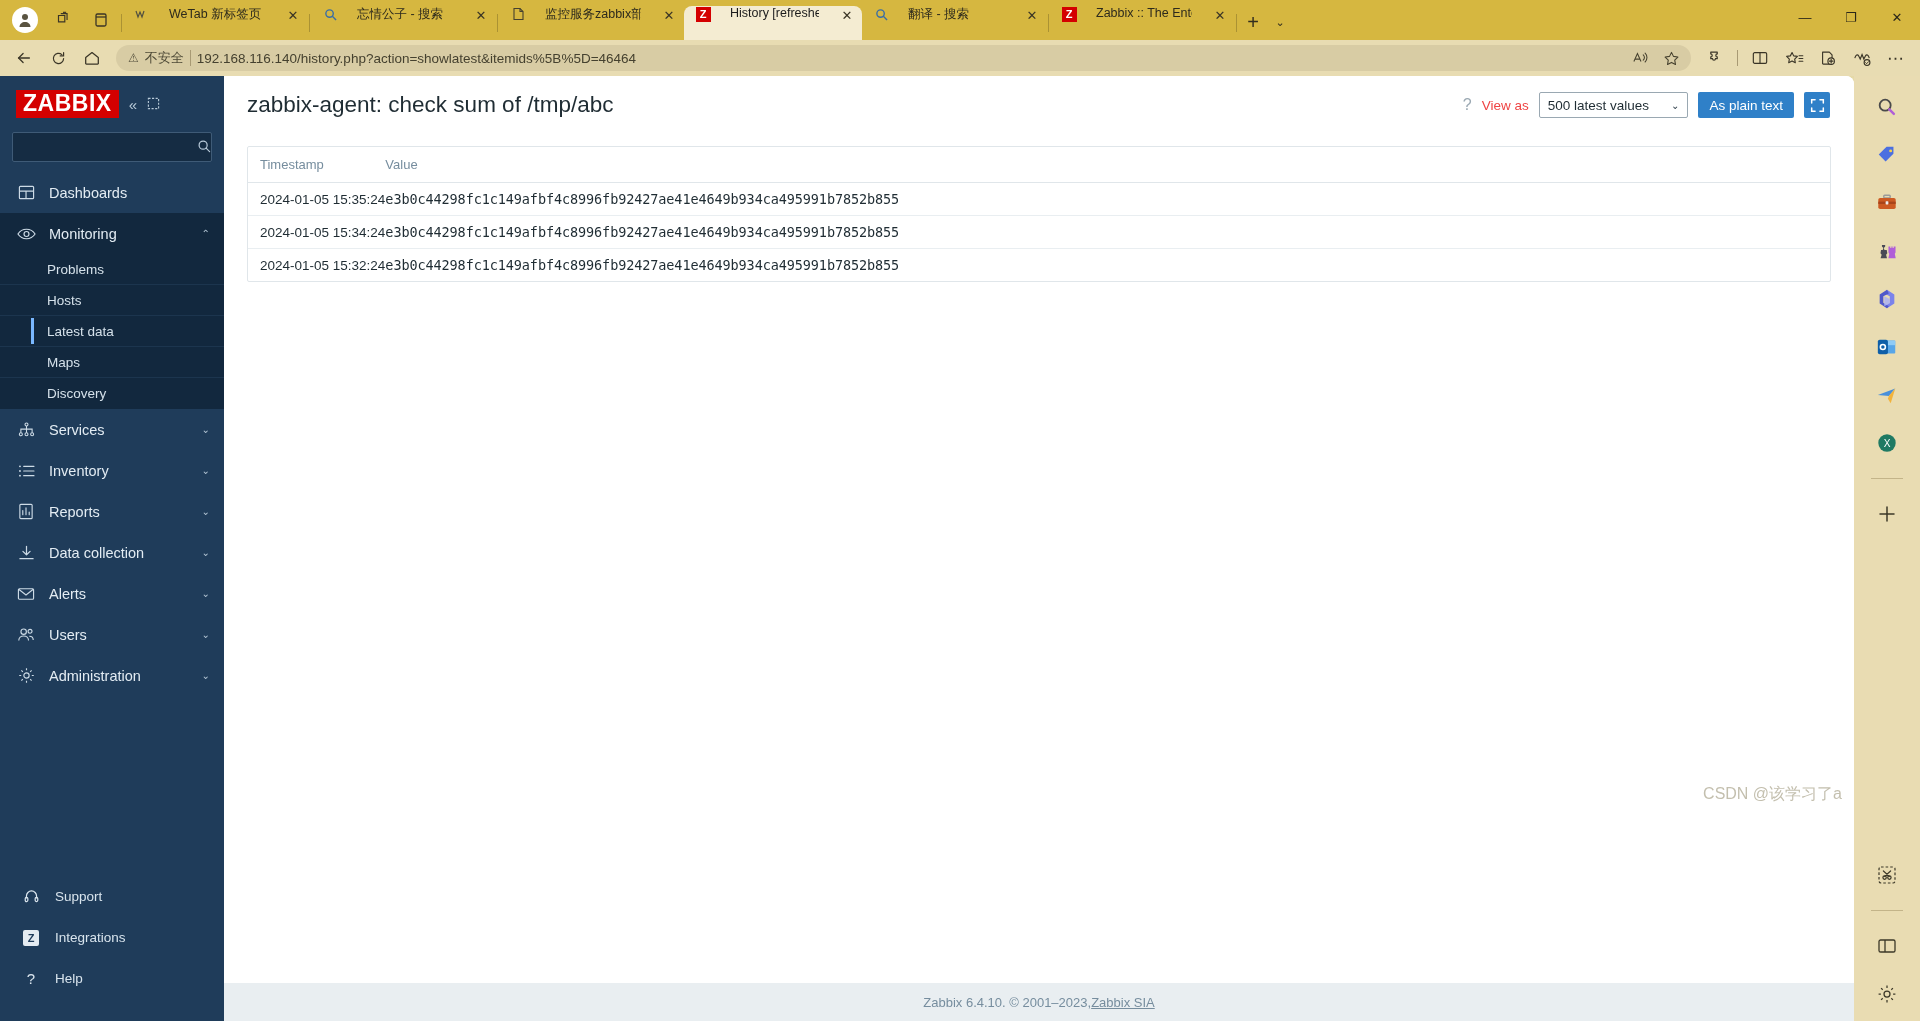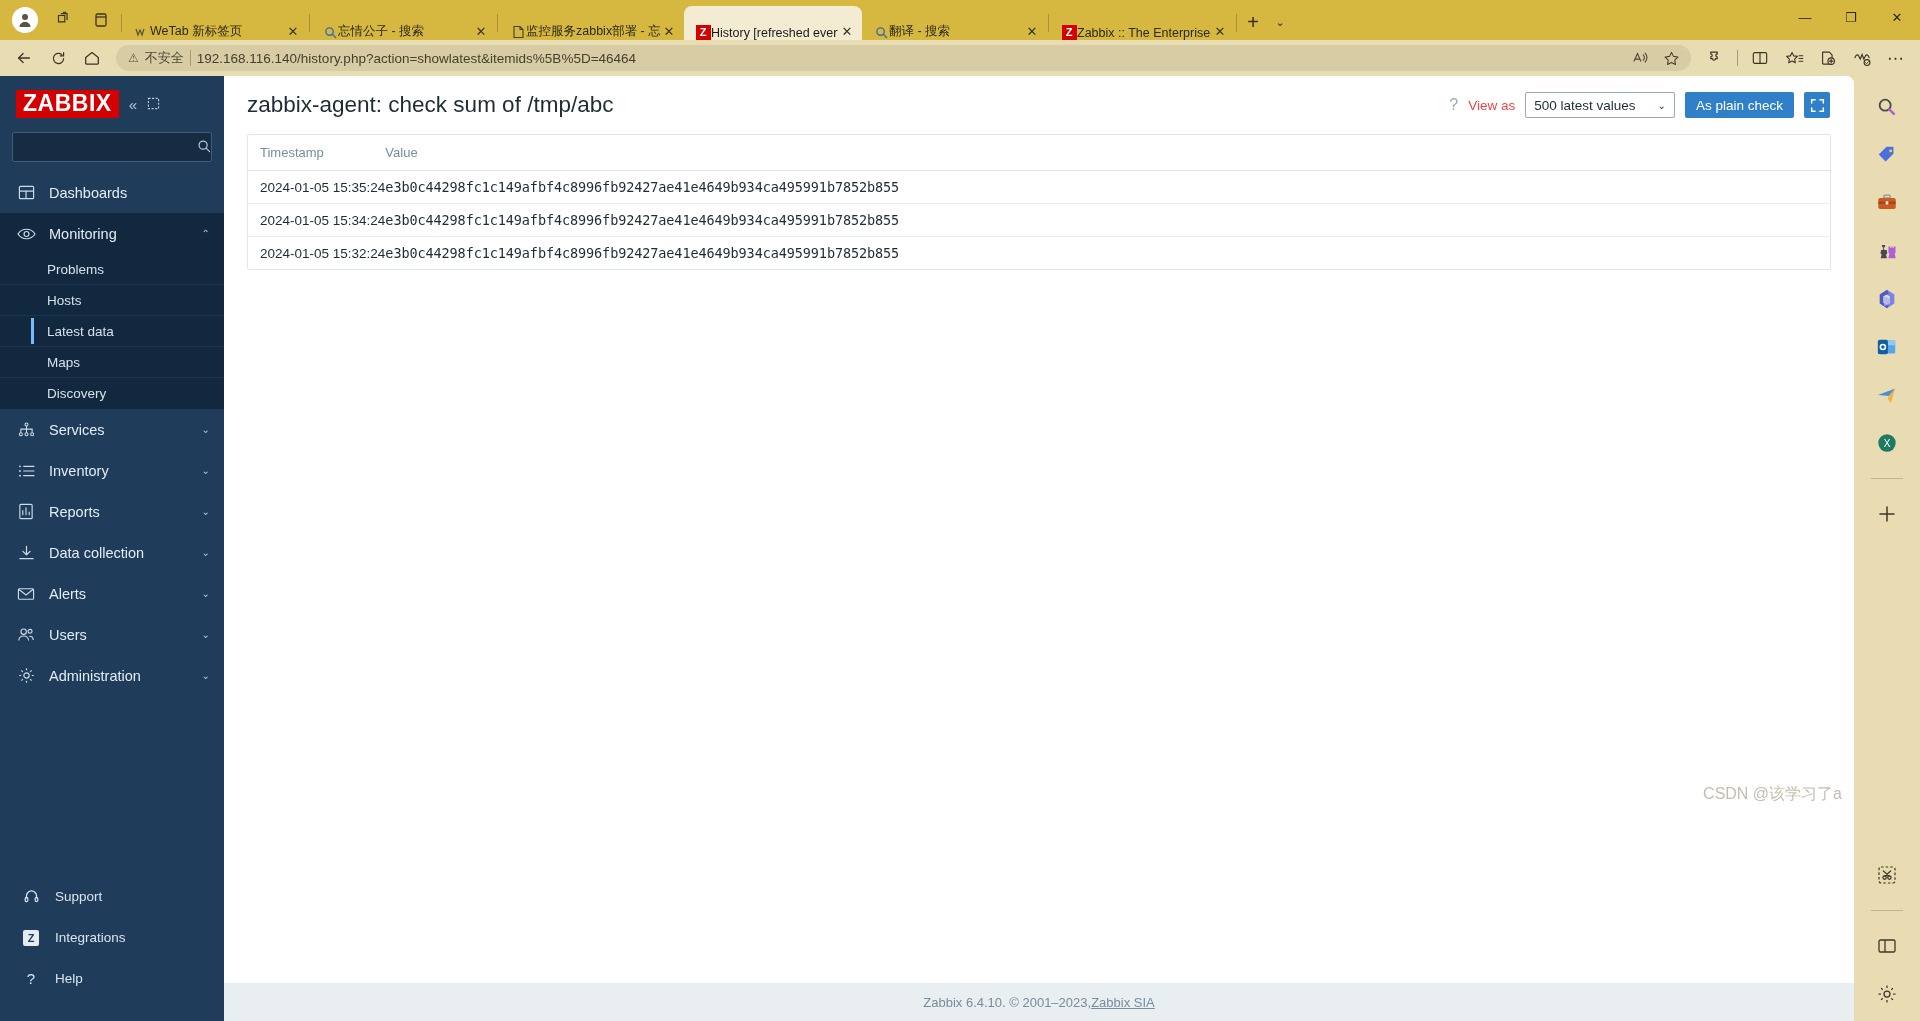--- a/index.html
+++ b/index.html
@@ -22,21 +22,21 @@
     width: 34px; height: 34px; margin: 0 2px 3px 2px;
     display: flex; align-items: center; justify-content: center;
     border-radius: 4px; color: #3b3526; flex: none;
   }
   .avatar-btn {
     width: 26px; height: 26px; border-radius: 50%;
     background: #fff; display: flex; align-items: center; justify-content: center;
   }
   .tab {
     height: 34px; margin-bottom: 0; border-radius: 8px 8px 0 0;
-    display: flex; align-items: flex-end; gap: 0;
+    display: flex; align-items: flex-start; gap: 19px;
     padding: 0 6px 0 11px; font-size: 12.5px; color: #2d2a1c;
     white-space: nowrap; overflow: hidden; position: relative; flex: none;
   }
   .tab.inactive { background: transparent; }
   .tab.active { background: #f4ecd2; }
   .tab .tab-title {
     overflow: hidden; text-overflow: clip; white-space: nowrap;
     max-width: 150px; display: block;
   }
   .tab.active .tab-title { color: #1b1b1b; }
@@ -173,21 +173,21 @@
   .zbtn {
     height: 26px; background: #2f80c8; color: #fff; border: none; border-radius: 2px;
     padding: 0 11px; font-size: 13.5px; cursor: pointer; font-family: "Liberation Sans", sans-serif;
   }
   .zkiosk {
     width: 26px; height: 26px; background: #2f80c8; border-radius: 2px;
     display: flex; align-items: center; justify-content: center; cursor: pointer;
   }
 
   .zmain { flex: 1; padding: 0 23px; overflow: hidden; }
-  .ztable-wrap { background: #fff; border: 1px solid #e0e6ea; border-radius: 2px; }
+  .ztable-wrap { background: #fff; border: 1px solid #e0e6ea; border-radius: 2px; margin-top: 12px; }
   table.zt { width: 100%; border-collapse: collapse; }
   table.zt th {
     text-align: left; font-weight: normal; font-size: 13px; color: #768d9e;
     padding: 10px 0 10px 0; border-bottom: 1px solid #e0e6ea;
   }
   table.zt td {
     font-size: 13.5px; color: #1f2c33; padding: 8px 0;
     border-bottom: 1px solid #e9eef1; vertical-align: middle;
   }
   table.zt tr:last-child td { border-bottom: none; }
@@ -568,21 +568,21 @@
 
         <div class="zheader">
           <h1 class="ztitle">zabbix-agent: check sum of /tmp/abc</h1>
           <div class="zhead-right">
             <span class="qmark">?</span>
             <span class="viewas-label">View as</span>
             <div class="zselect">
               <span>500 latest values</span>
               <span class="chev">⌄</span>
             </div>
-            <button class="zbtn">As plain check</button>
+            <button class="zbtn">As plain text</button>
             <div class="zkiosk">
               <svg width="15" height="15" viewBox="0 0 16 16" fill="none" stroke="#fff" stroke-width="1.6" stroke-linecap="round">
                   <path d="M1.8 5.4V1.8h3.6M10.6 1.8h3.6v3.6M14.2 10.6v3.6h-3.6M5.4 14.2H1.8v-3.6"></path>
                 </svg>
             </div>
           </div>
         </div>
 
         <div class="zmain">
           <div class="ztable-wrap">

